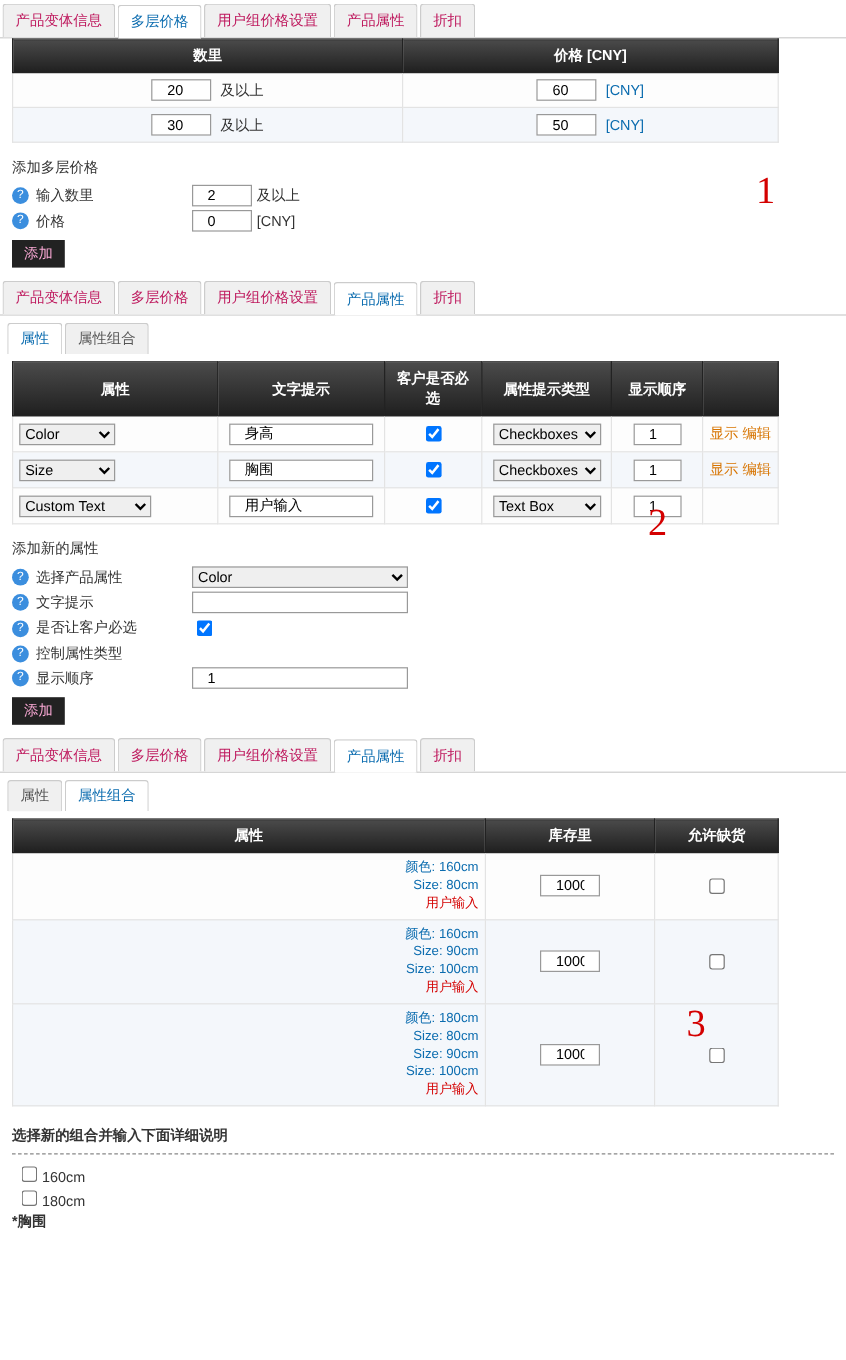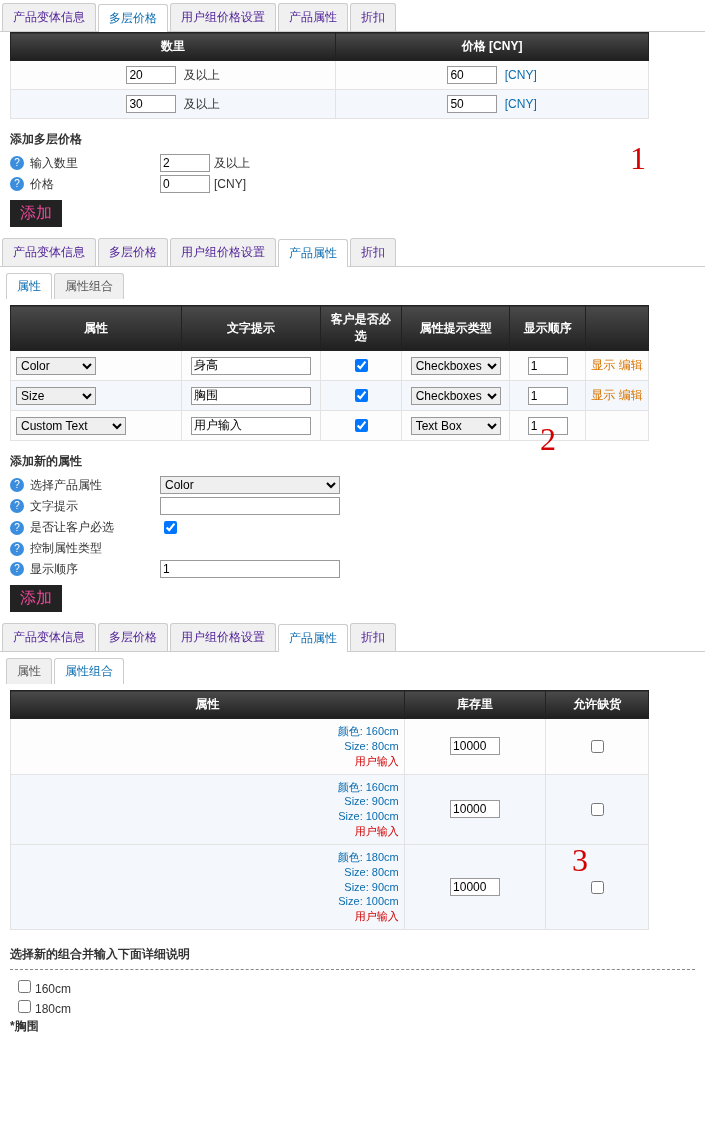--- a/index.html
+++ b/index.html
@@ -17,21 +17,21 @@
     background: #fff;
     border-bottom: 1px solid #ccc;
     padding: 3px 2px 0 2px;
   }
   .tabbar .tab {
     padding: 5px 10px;
     border: 1px solid #ccc;
     border-bottom: none;
     margin-right: 2px;
     background: #f0f0f0;
-    color: #4c1d95;
+    color: #be185d;
     font-size: 12px;
     cursor: pointer;
     border-radius: 3px 3px 0 0;
   }
   .tabbar .tab.active {
     background: #fff;
     color: #0b6caf;
     position: relative;
     top: 1px;
   }
@@ -71,32 +71,32 @@
   table.dark td {
     padding: 5px;
     border: 1px solid #e3e3e3;
     background: #fdfdfd;
     text-align: center;
     vertical-align: middle;
   }
   table.dark tr.alt td { background: #f4f7fb; }
   input[type="text"] {
     font-size: 12px;
-    padding: 1px 2px;
+    padding: 1px 12px;
     border: 1px solid #999;
   }
   select {
     font-size: 12px;
     border: 1px solid #999;
   }
   .small-input { width: 50px; }
   .med-input { width: 120px; }
   .wide-input { width: 180px; }
   .section-title {
-    font-weight: bold;
+    font-weight: normal;
     margin: 12px 0 6px 10px;
     font-size: 12px;
   }
   .form-row {
     display: flex;
     align-items: center;
     margin: 3px 0 3px 10px;
   }
   .form-row .q {
     display: inline-block;
@@ -109,23 +109,23 @@
     line-height: 14px;
     font-size: 10px;
     margin-right: 6px;
   }
   .form-row .label {
     width: 130px;
   }
   .btn-dark {
     display: inline-block;
     background: #222;
-    color: #ec4899;
+    color: #f9a8d4;
     padding: 3px 10px;
-    font-size: 16px;
+    font-size: 12px;
     margin: 4px 0 6px 10px;
     cursor: pointer;
   }
   .unit { margin-left: 4px; color: #333; }
   .link-blue { color: #0b6caf; }
   .link-orange { color: #d77400; cursor: pointer; }
   .red-anno {
     position: absolute;
     color: #d40000;
     font-family: Georgia, serif;

